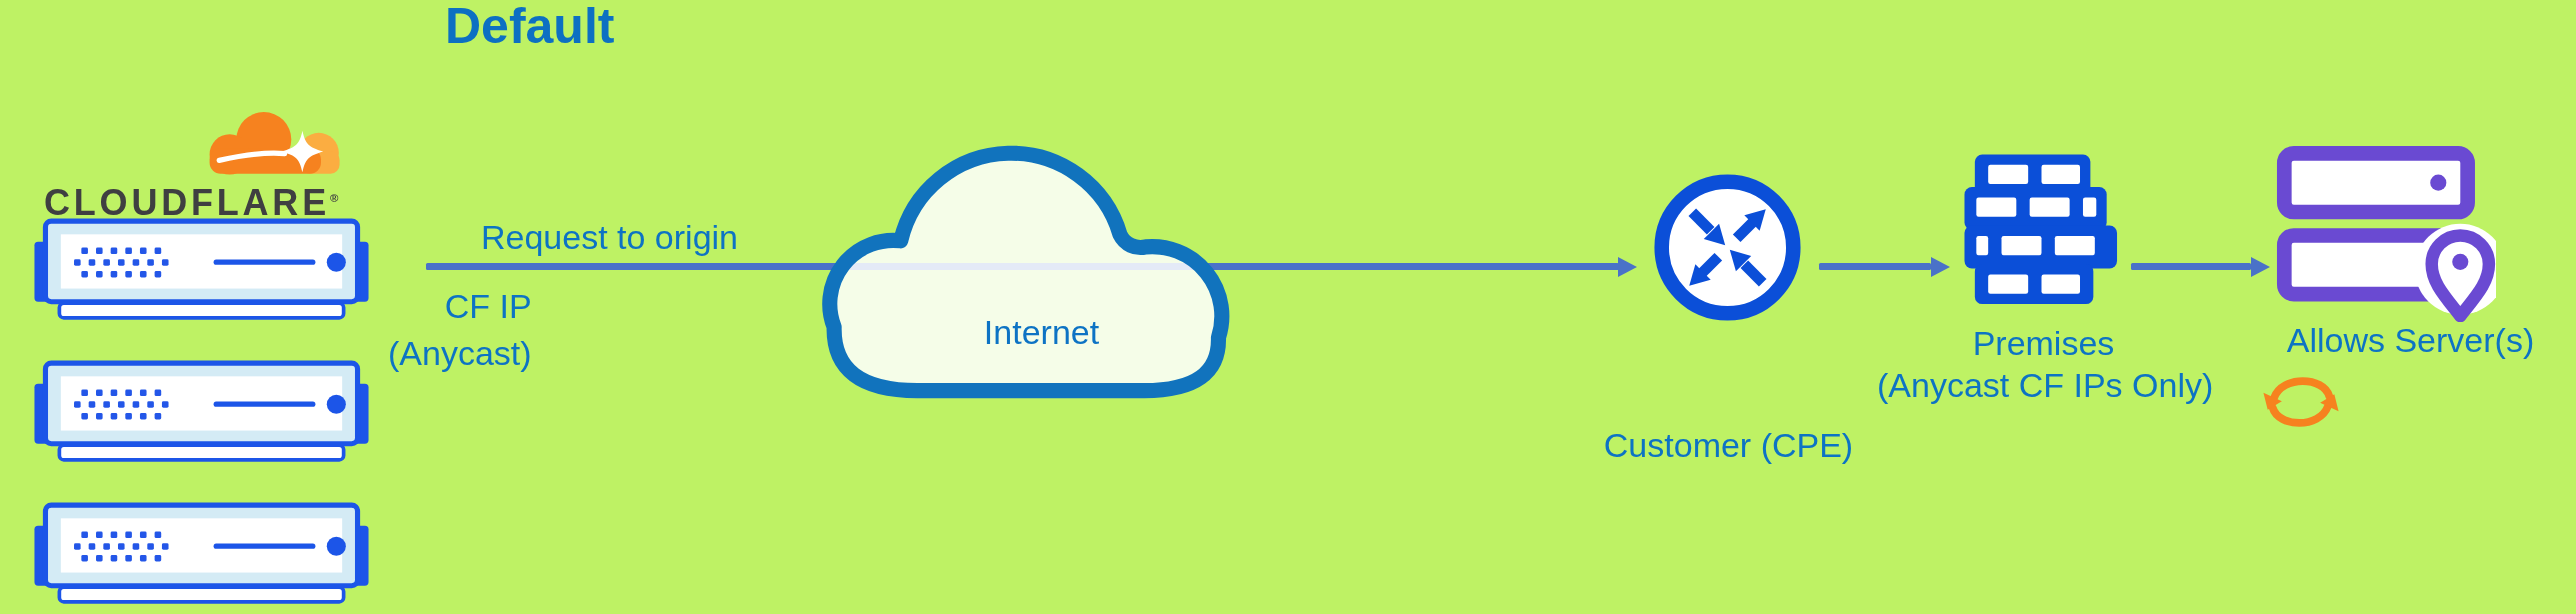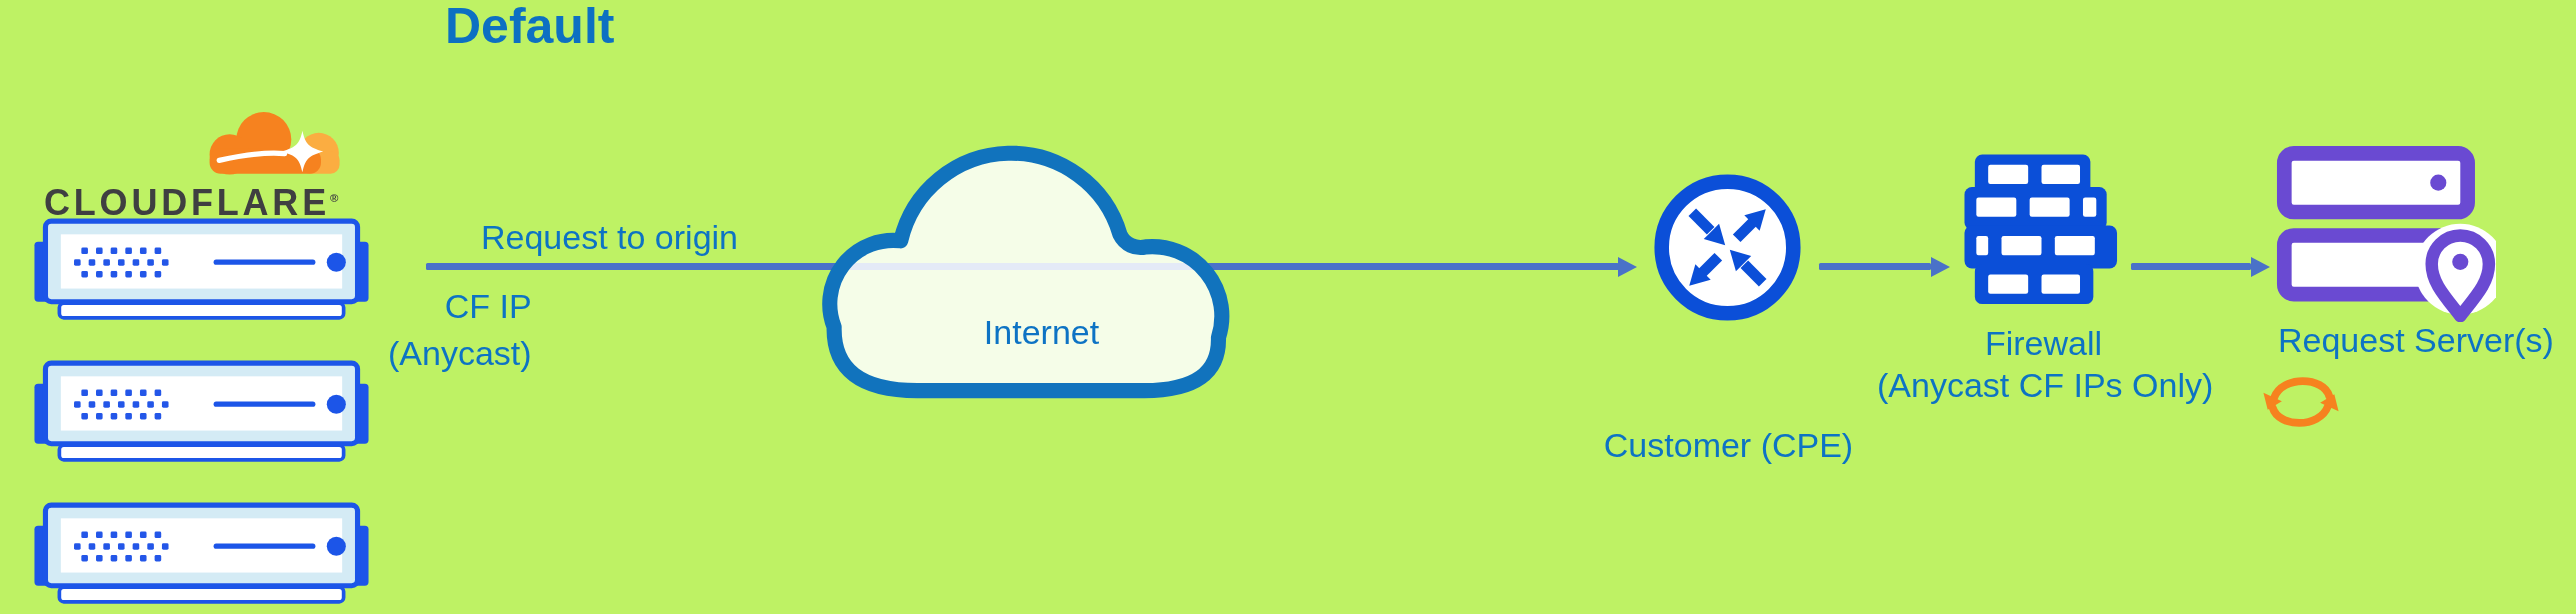--- a/index.html
+++ b/index.html
@@ -143,38 +143,38 @@
           <rect x="162" y="58" width="18" height="26" rx="3"></rect>
         <rect x="18" y="110" width="16" height="26" rx="3"></rect>
           <rect x="52" y="110" width="54" height="26" rx="3"></rect>
           <rect x="124" y="110" width="54" height="26" rx="3"></rect>
         <rect x="34" y="162" width="54" height="26" rx="3"></rect>
           <rect x="106" y="162" width="52" height="26" rx="3"></rect>
       </g>
     </svg>
   </div>
   <div class="abs lbl center" style="left:1877px;top:322px;width:333px;line-height:42px;">
-    <div class="nowrap">Firewall</div>
+    <div class="nowrap">Premises</div>
     <div class="nowrap">(Anycast CF IPs Only)</div>
   </div>
 
   <div class="abs hline" style="left:2131px;top:263px;width:120px;"></div>
   <div class="abs ahead" style="left:2251px;top:257px;"></div>
 
   <div class="abs" style="left:2275px;top:146px;">
     <svg width="221" height="176" viewBox="0 0 300 240">
       <rect x="12" y="10" width="250" height="80" rx="13" fill="#ffffff" stroke="#6a4ad2" stroke-width="20"></rect>
       <circle cx="222" cy="50" r="11" fill="#6a4ad2"></circle>
       <rect x="12" y="122" width="250" height="80" rx="13" fill="#ffffff" stroke="#6a4ad2" stroke-width="20"></rect>
       <circle cx="252" cy="168" r="62" fill="#ffffff"></circle>
       <path d="M 252 232 C 230 204 213 186 213 161 A 39 39 0 1 1 291 161 C 291 186 274 204 252 232 Z" fill="#ffffff" stroke="#6a4ad2" stroke-width="17" stroke-linejoin="round"></path>
       <circle cx="252" cy="158" r="11" fill="#6a4ad2"></circle>
     </svg>
   </div>
-  <div class="abs lbl center nowrap" style="left:2278px;top:321px;width:265px;">Request Server(s)</div>
+  <div class="abs lbl center nowrap" style="left:2278px;top:321px;width:265px;">Allows Server(s)</div>
 
   <div class="abs" style="left:2258px;top:368px;">
     <svg width="86" height="68" viewBox="0 0 120 96">
       <g stroke="#f6821f" stroke-width="11" fill="none" stroke-linecap="round">
         <path d="M 100 40 C 92 12 34 10 22 42"></path>
         <path d="M 20 56 C 28 84 86 86 98 54"></path>
       </g>
       <g fill="#f6821f">
         <polygon points="13,59 7,35 33,47"></polygon>
         <polygon points="107,37 113,61 87,49"></polygon>

